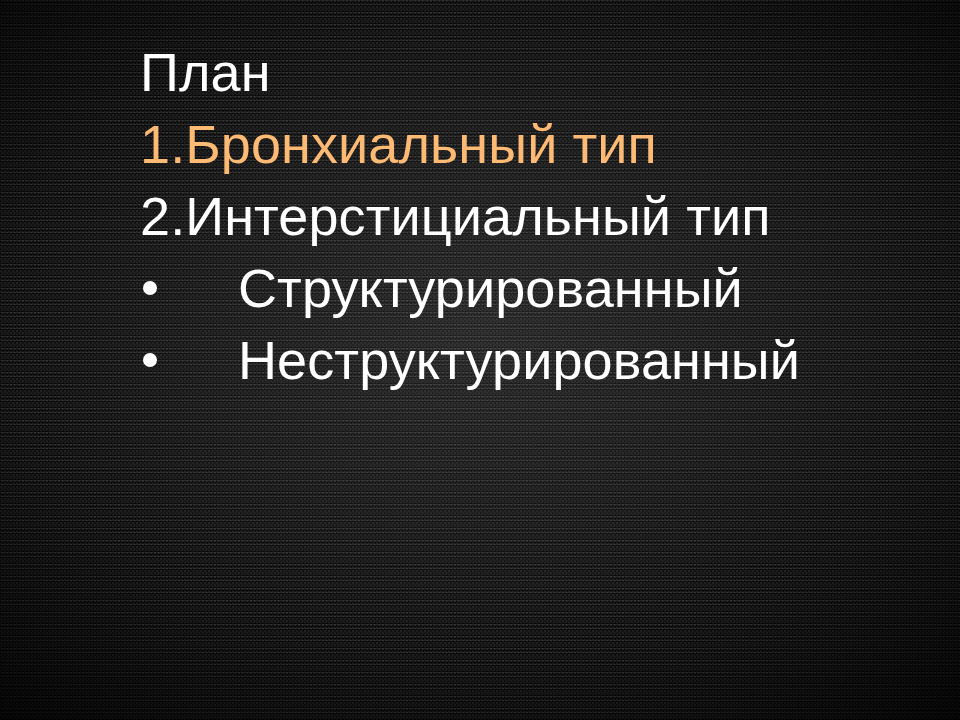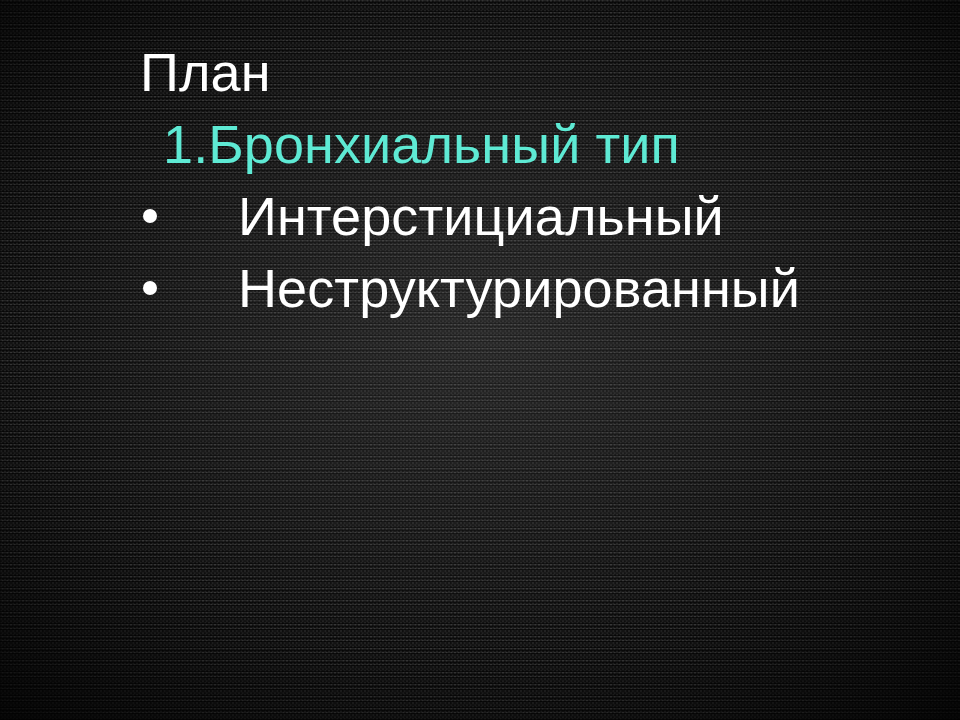--- a/index.html
+++ b/index.html
@@ -76,22 +76,21 @@
   .line {
     height: 72px;
     line-height: 72px;
     font-size: 54px;
     color: #ffffff;
     white-space: nowrap;
     letter-spacing: 0.1px;
   }
 
   .line.highlight {
-    color: #5eead4;
-    margin-left: 23px;
+    color: #fdba74;
   }
 
   .line.bullet {
     position: relative;
     padding-left: 98px;
   }
 
   .line.bullet .dot {
     position: absolute;
     left: 3px;
@@ -113,24 +112,25 @@
   <div class="tex-scan"></div>
   <div class="tex-vignette"></div>
 
   <div class="content">
 
     <div class="line">План</div>
 
 
     <div class="line highlight">1.Бронхиальный тип</div>
 
+    <div class="line">2.Интерстициальный тип</div>
 
     <div class="line bullet">
       <span class="dot"></span>
-      <span>Интерстициальный</span>
+      <span>Структурированный</span>
     </div>
 
     <div class="line bullet">
       <span class="dot"></span>
       <span>Неструктурированный</span>
     </div>
 
 
 
   </div>

